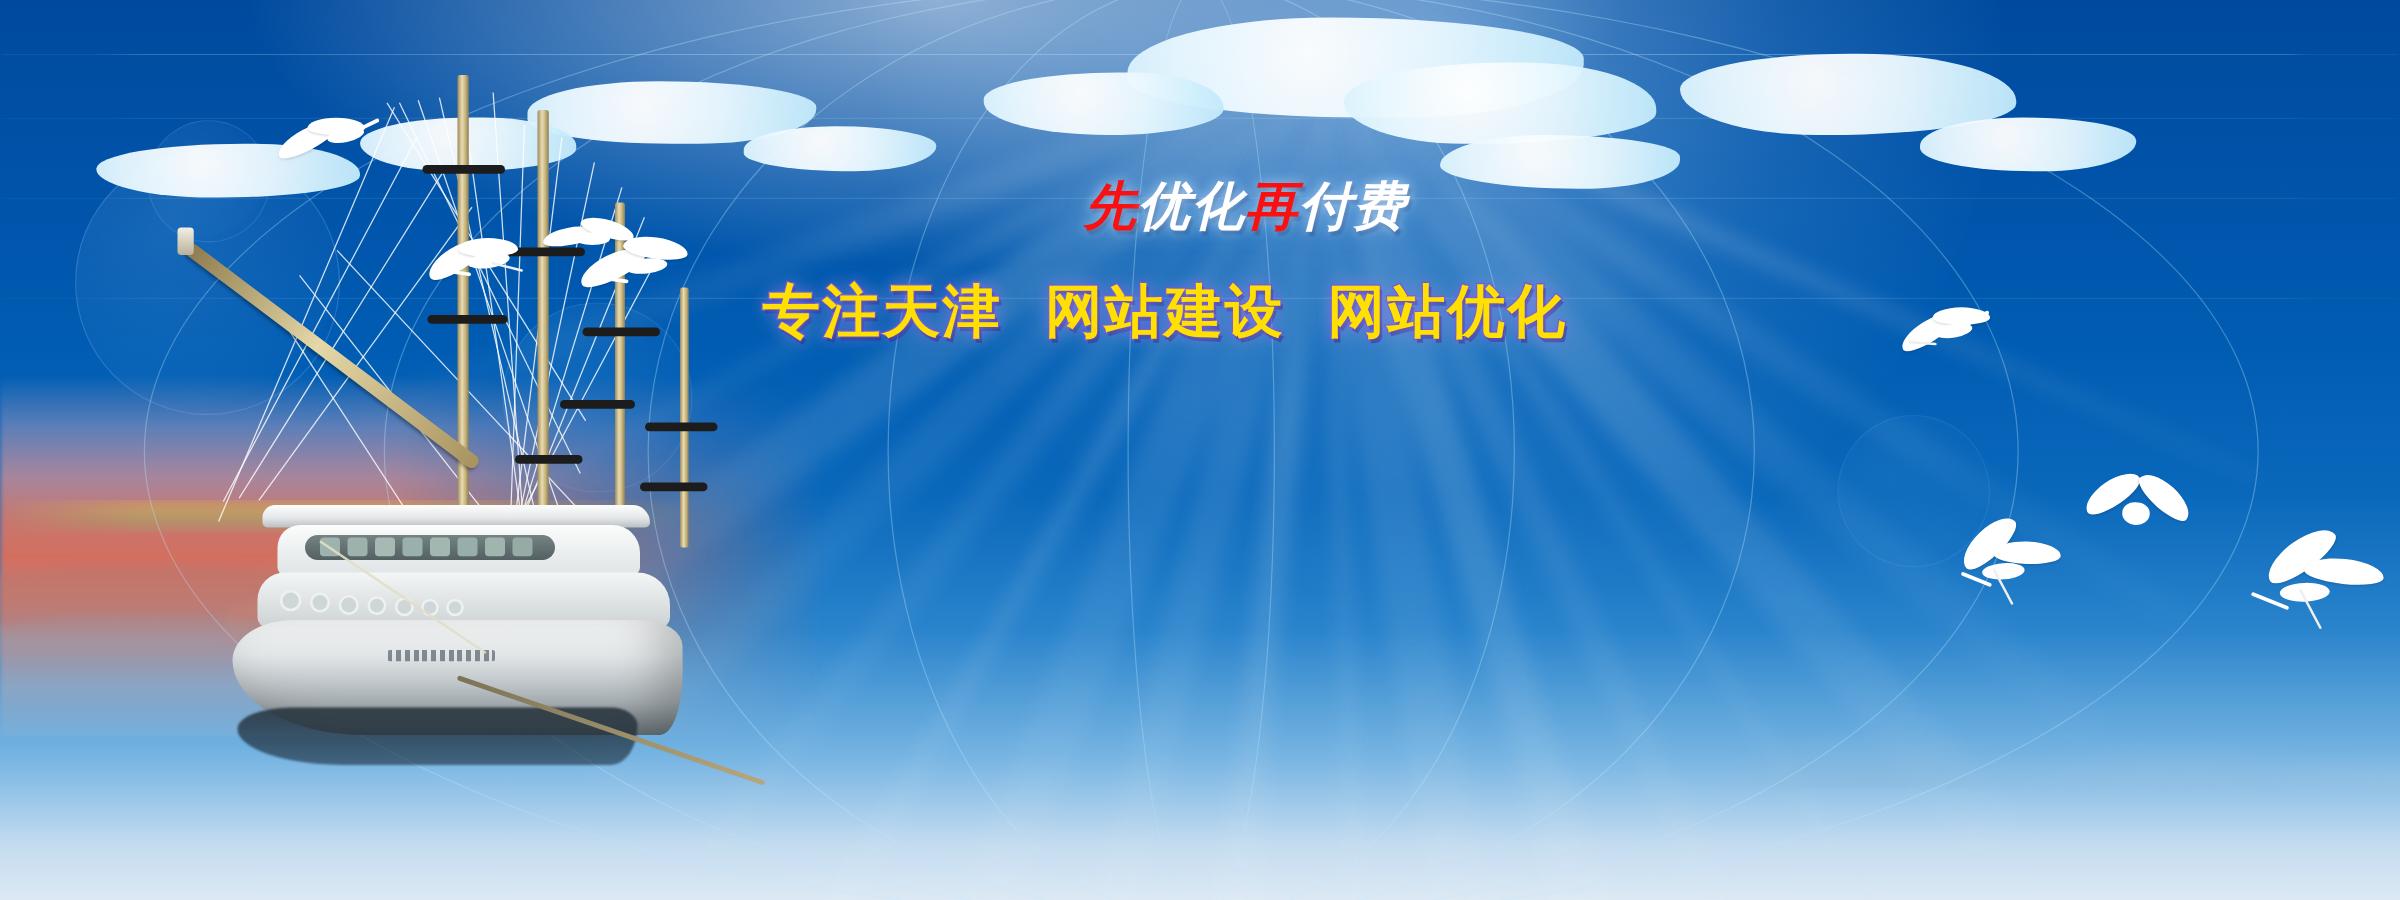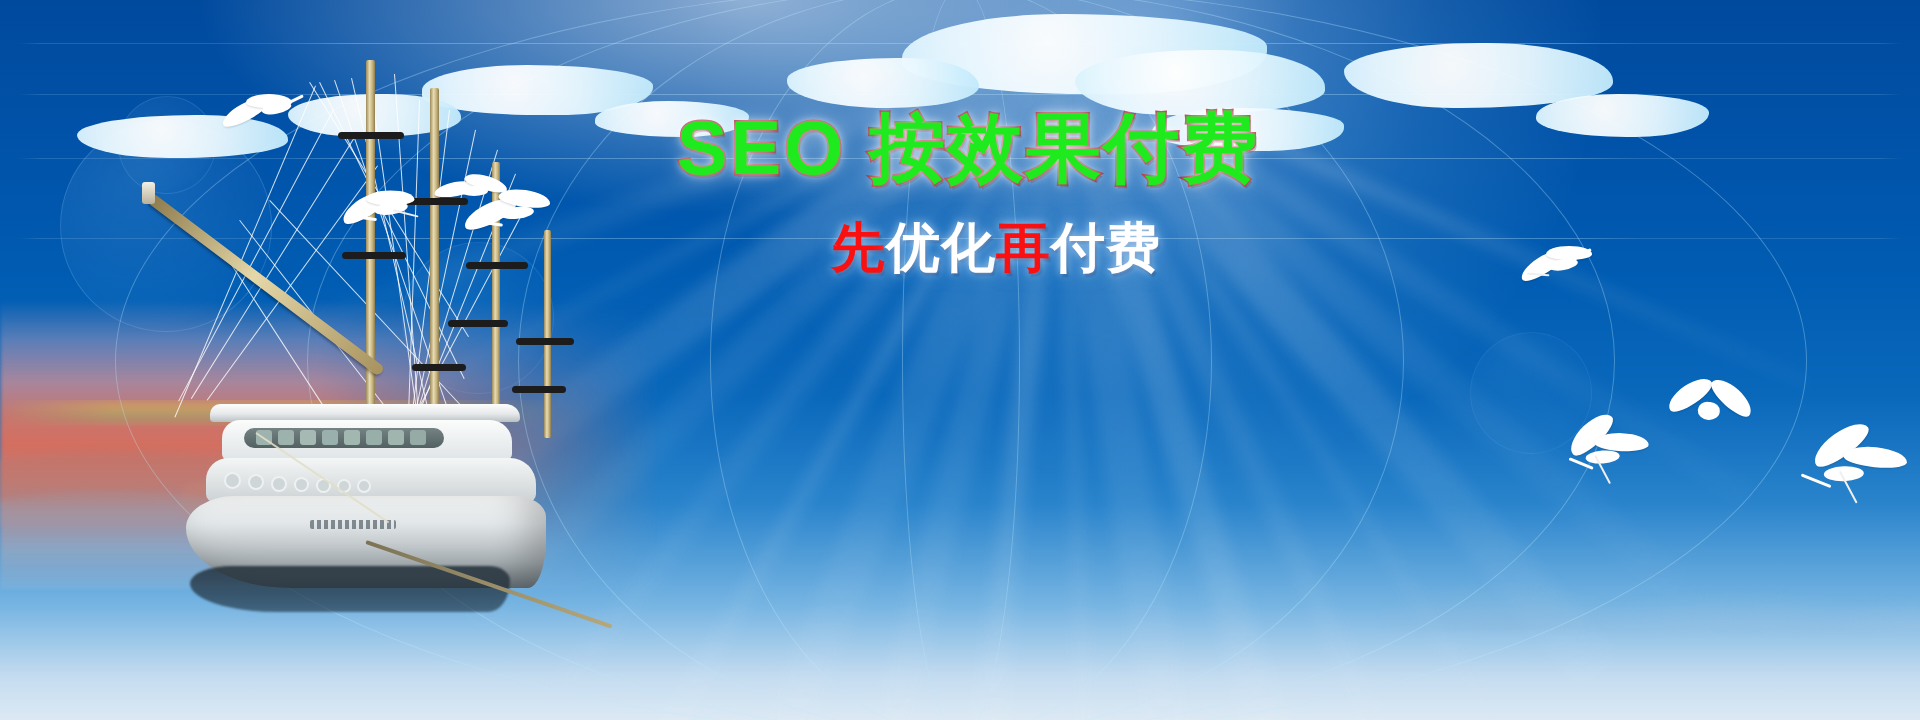--- a/index.html
+++ b/index.html
@@ -114,22 +114,23 @@
 
   #line-1{
     font-size:76px;font-weight:700;letter-spacing:2px;color:#1eea1e;
     margin-left:96px;
     -webkit-text-stroke:3px #a62630;
     paint-order:stroke fill;
     text-shadow:0 0 10px rgba(255,255,255,.75),0 0 22px rgba(255,255,255,.45),2px 3px 0 rgba(90,20,25,.35);
   }
   #line-1 .en{letter-spacing:3px;}
   #line-2{
-    font-size:54px;font-weight:700;letter-spacing:1px;margin-top:34px;margin-left:152px;
+    font-size:42px;font-weight:700;letter-spacing:1px;margin-top:34px;margin-left:152px;
     text-shadow:0 0 9px rgba(255,255,255,.55),0 0 18px rgba(120,190,255,.6),2px 3px 2px rgba(0,30,90,.35);
+    font-style:italic;
   }
   #line-2 .hl{color:#fa1010;}
   #line-2 .pl{color:#ffffff;}
   #line-3{
     font-size:56px;font-weight:700;letter-spacing:1px;color:#1414e6;margin-top:36px;margin-left:12px;
     text-shadow:0 0 10px rgba(255,255,255,.85),0 0 24px rgba(255,255,255,.6),2px 3px 1px rgba(10,10,110,.35);
   }
   #line-4{
     font-size:46px;font-weight:700;letter-spacing:2px;color:#ffe000;margin-top:40px;margin-left:24px;
     -webkit-text-stroke:2px #6a4fd0;
@@ -338,25 +339,25 @@
   <div class="bird" style="left:1790px;top:430px;width:126px;height:96px;transform:rotate(-2deg);">
     <div class="w" style="left:20px;top:2px;width:64px;height:24px;transform:rotate(-34deg);"></div>
     <div class="w" style="left:54px;top:18px;width:64px;height:20px;transform:rotate(8deg);"></div>
     <div class="body" style="left:34px;top:36px;width:40px;height:15px;"></div>
     <div class="neck" style="left:10px;top:48px;width:32px;transform:rotate(24deg);"></div>
     <div class="leg" style="left:40px;top:56px;width:36px;transform:rotate(64deg);"></div>
   </div>
 
   <div id="copy">
 
-    <div class="line" id="line-1">
-      <span class="en">SEO</span><span>&nbsp;</span><span class="cn">按效果付费</span>
-    </div>
 
     <div class="line" id="line-2">
       <span class="hl">先</span><span class="pl">优化</span><span class="hl">再</span><span class="pl">付费</span>
     </div>
 
 
+    <div class="line" id="line-4">
+      <span>专注天津</span><span class="gap"></span><span>网站建设</span><span class="gap"></span><span>网站优化</span>
+    </div>
 
   </div>
 
 </div>
 
 </body></html>

